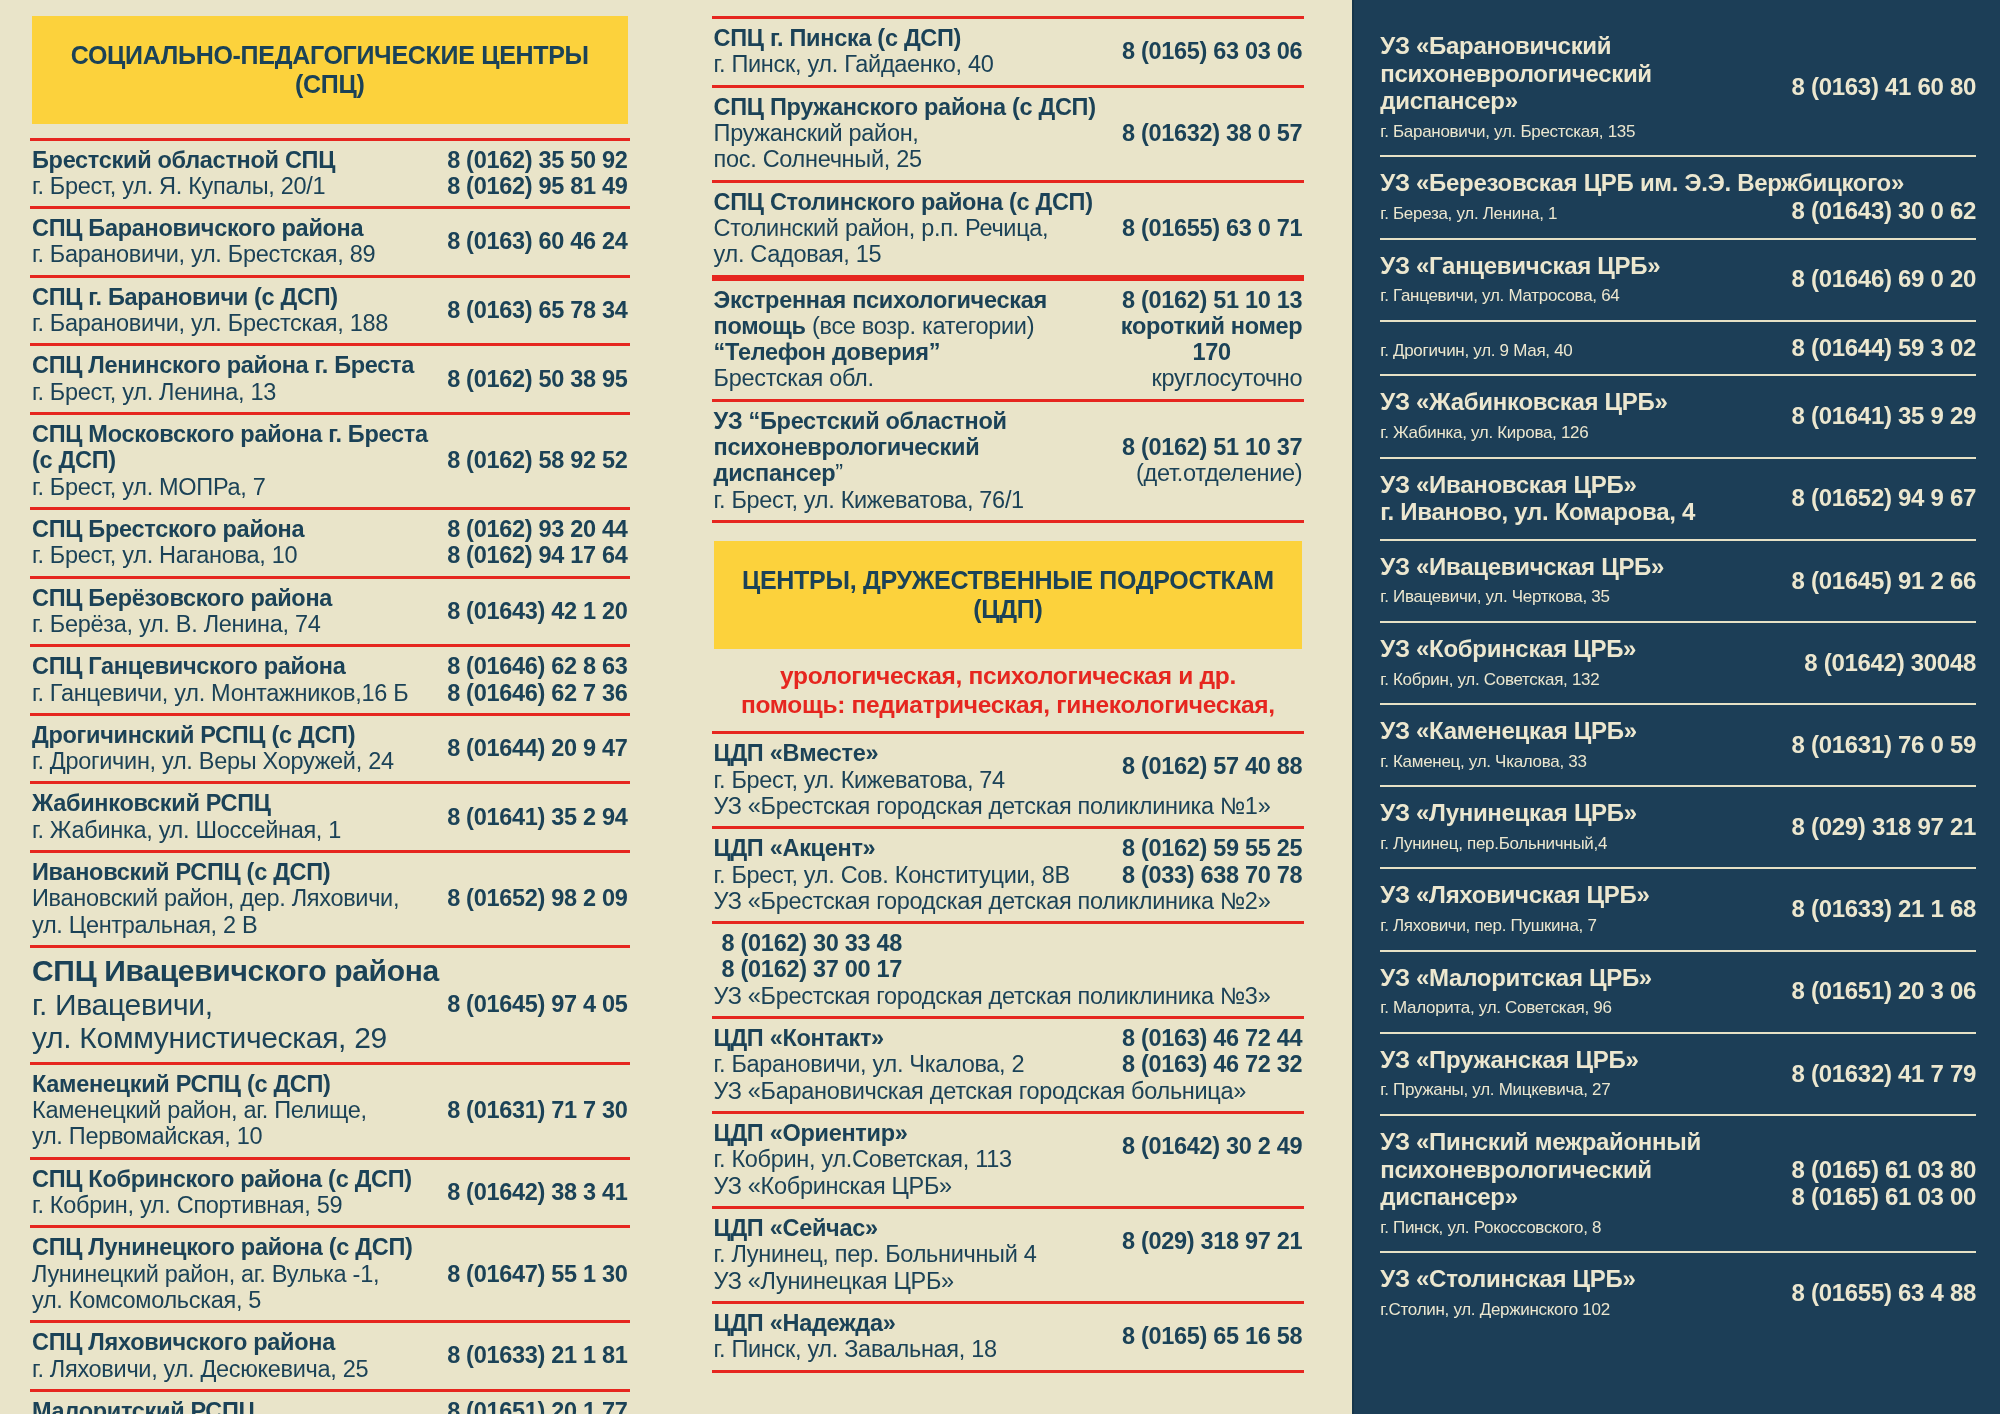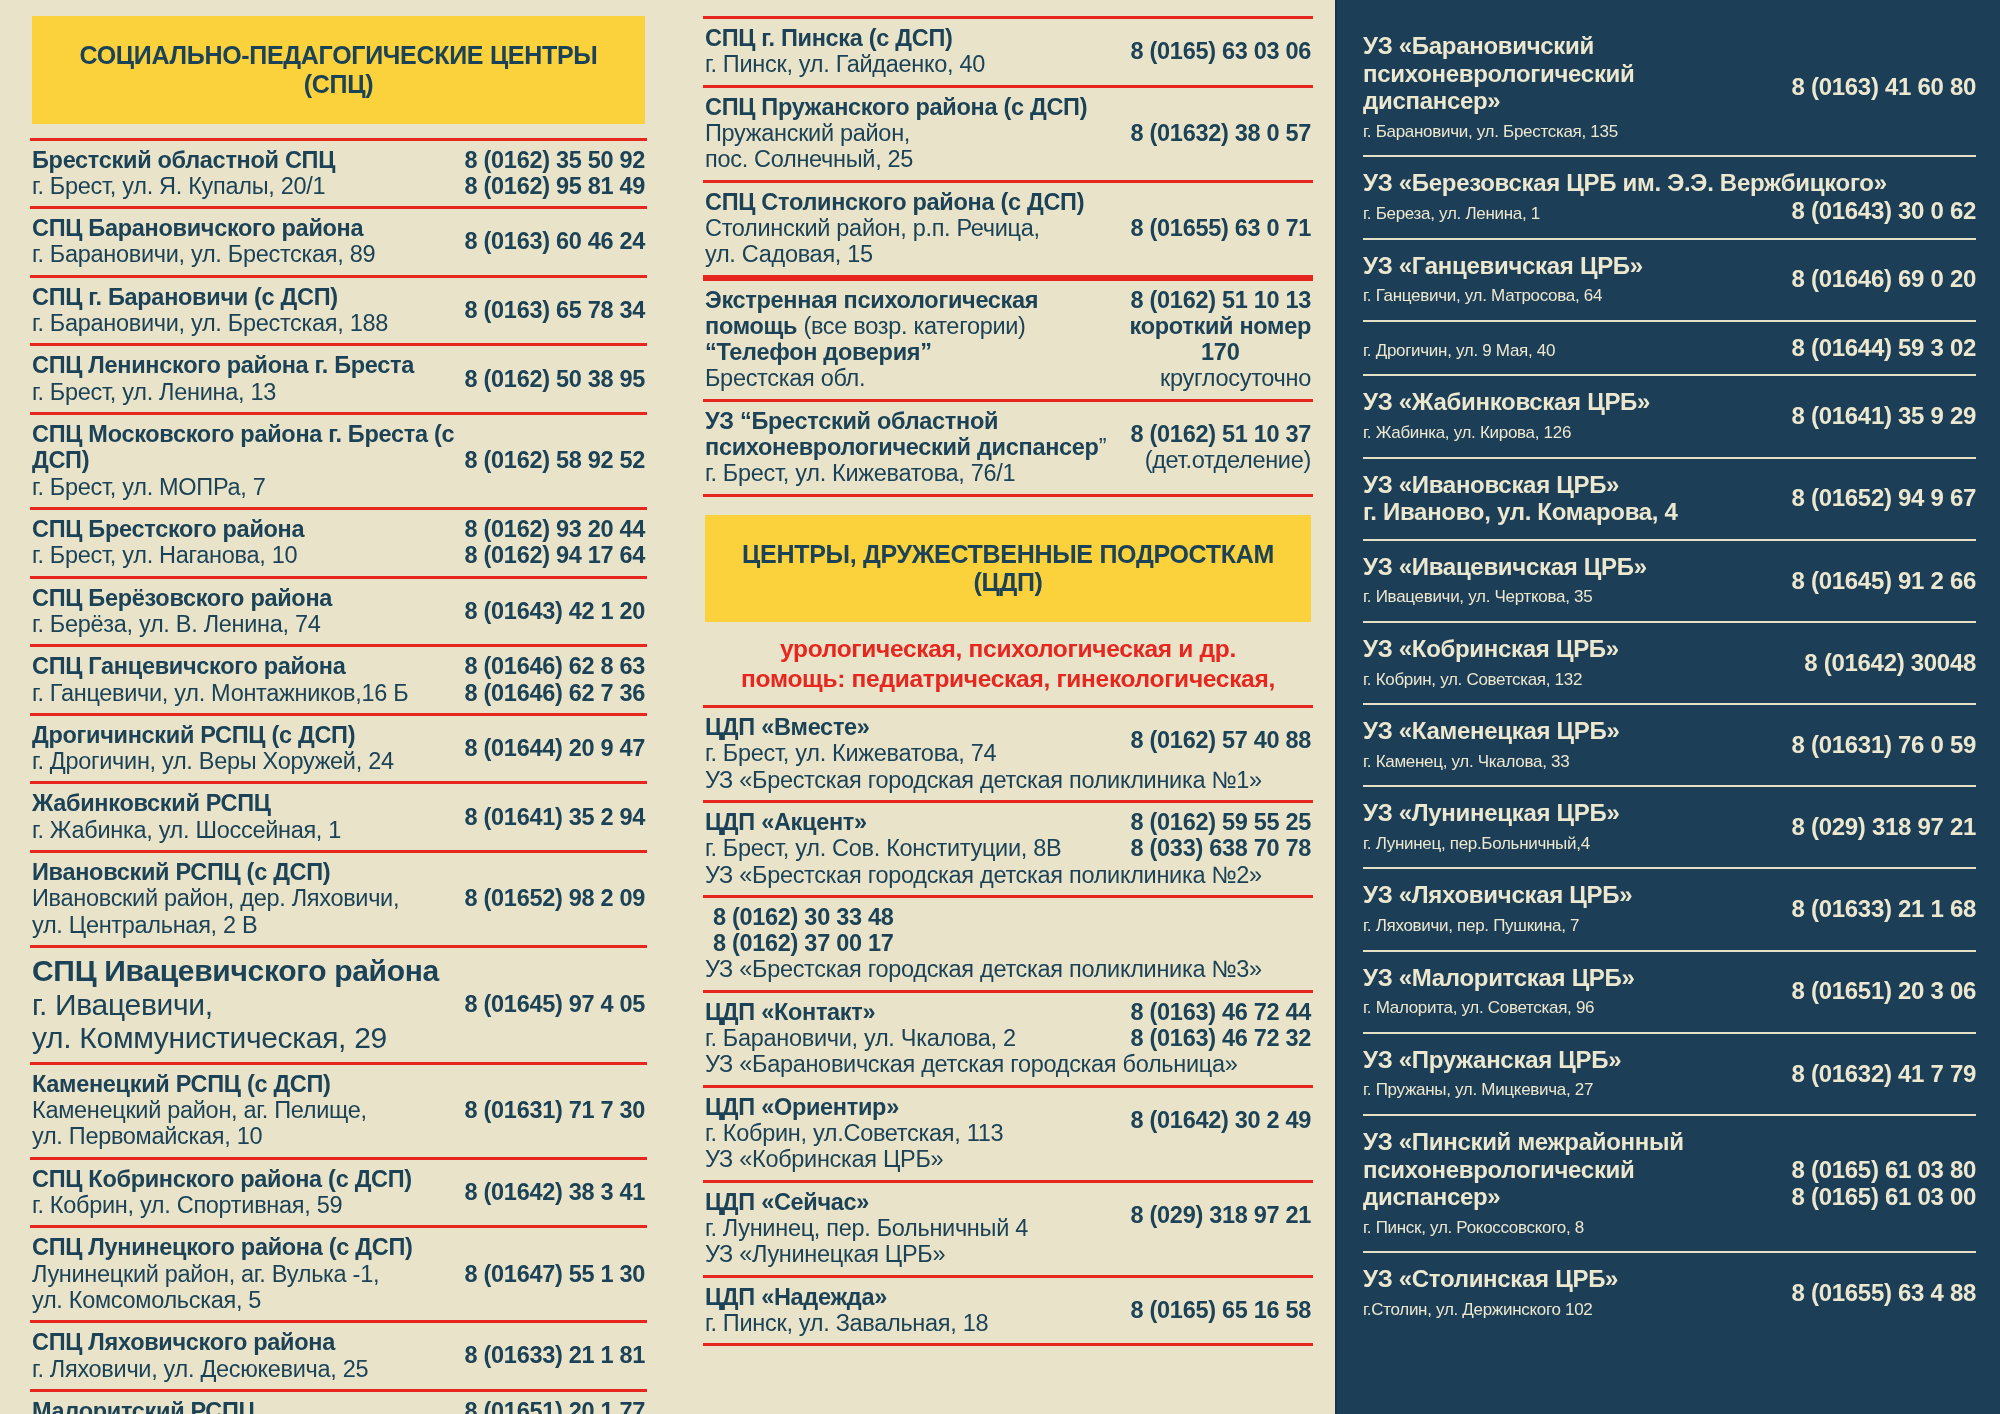--- a/index.html
+++ b/index.html
@@ -11,21 +11,21 @@
     --cream-text:#ece7cf;
   }
   *{margin:0;padding:0;box-sizing:border-box;}
   html,body{width:2000px;height:1414px;overflow:hidden;}
   body{
     background:var(--cream);
     font-family:"Liberation Sans","DejaVu Sans",sans-serif;
     color:var(--navy);
     letter-spacing:-0.3px;
   }
-  .layout{display:flex;width:2000px;height:1414px;}
+  .layout{display:flex;width:2000px;height:1414px;gap:26px;}
   .col{height:1414px;}
   .col-left{width:675px;padding:16px 28px 0 30px;}
   .col-mid{width:660px;padding:16px 22px 0 28px;}
   .col-dark{
     width:665px;background:var(--dark);color:var(--cream-text);
     padding:20px 24px 0 26px;border-left:2px solid #16354a;
   }
   .yellow-header{
     background:var(--yellow);color:var(--navy);
     text-align:center;font-weight:bold;font-size:25px;

